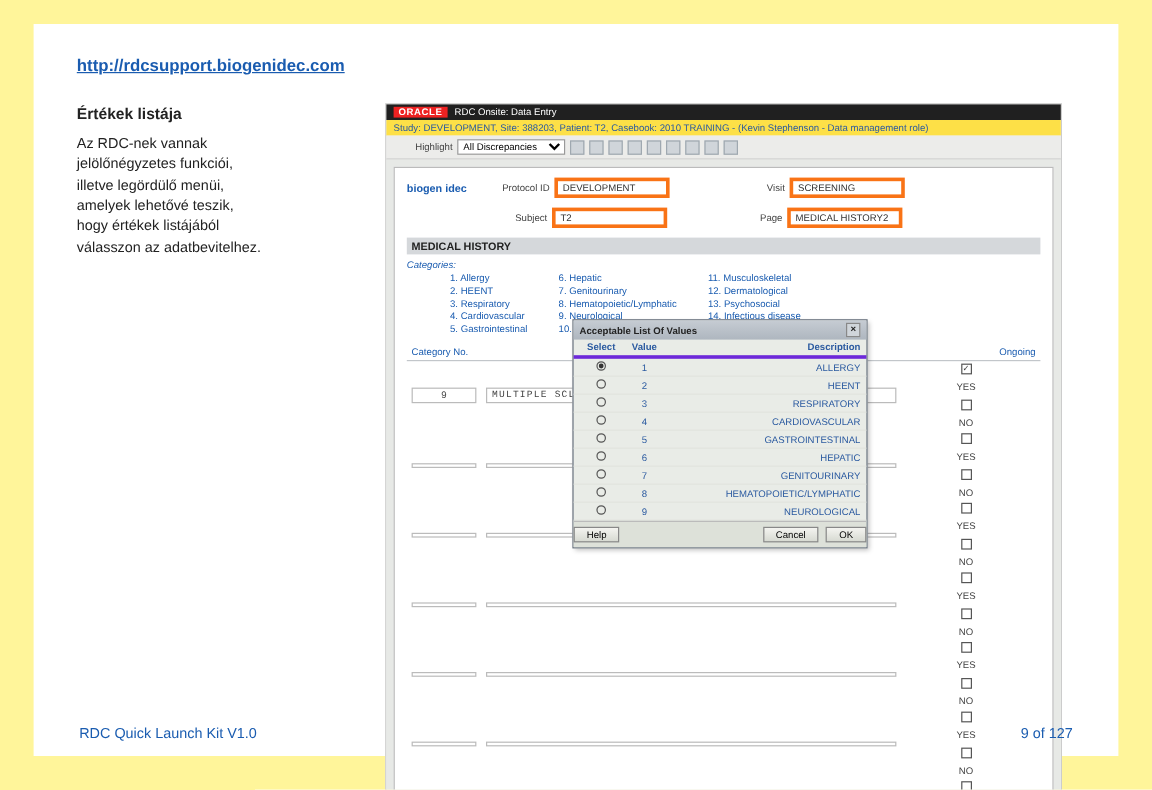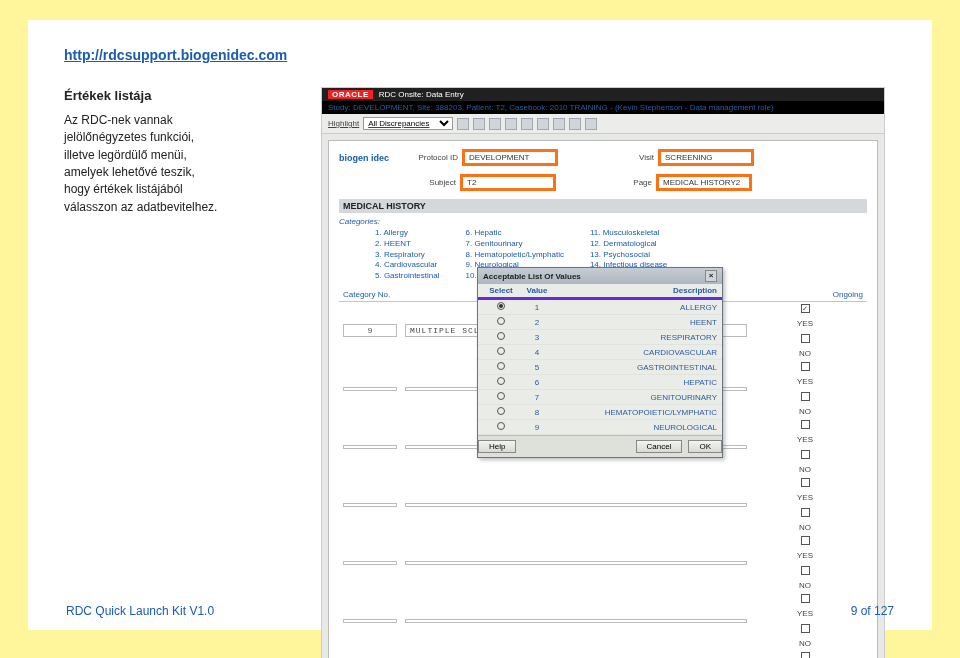--- a/index.html
+++ b/index.html
@@ -35,22 +35,22 @@
     color: #444;
   }
   .oracle-bar {
     background: #202020; color: #fff; padding: 2px 6px;
     display: flex; align-items: flex-start; gap: 6px; font-size: 8px;
   }
   .oracle-logo {
     background: #e22; color: #fff; font-weight: bold; padding: 0 4px;
     letter-spacing: 0.5px;
   }
-  .study-line { background: #000000; padding: 2px 6px; font-size: 8px; color: #2b5aa0; }
-  .hl-row { padding: 3px 6px; display: flex; align-items: center; gap: 4px; background: #ececea; border-bottom: 1px solid #ccc; text-decoration: underline; }
+  .study-line { background: #fde047; padding: 2px 6px; font-size: 8px; color: #2b5aa0; }
+  .hl-row { padding: 3px 24px; display: flex; align-items: center; gap: 4px; background: #ececea; border-bottom: 1px solid #ccc; }
   .hl-row select { font-size: 8px; border: 1px solid #999; background: #fff; width: 90px; }
   .tool-ico { width: 12px; height: 12px; background: #d0d5da; border: 1px solid #9fa8b0; display: inline-block; }
   .form-area { background: #e7e9e6; padding: 6px; }
   .form-card {
     background: #fff; border: 1px solid #bbb; padding: 6px 10px;
   }
   .logo-row { display: flex; align-items: center; gap: 14px; margin-bottom: 4px; }
   .biogen { color: #1a5cb0; font-weight: bold; font-size: 9px; }
   .field-row { display: flex; align-items: center; gap: 4px; font-size: 8px; margin: 2px 1px; }
   .field-row .lab { min-width: 54px; text-align: right; color: #444; }

